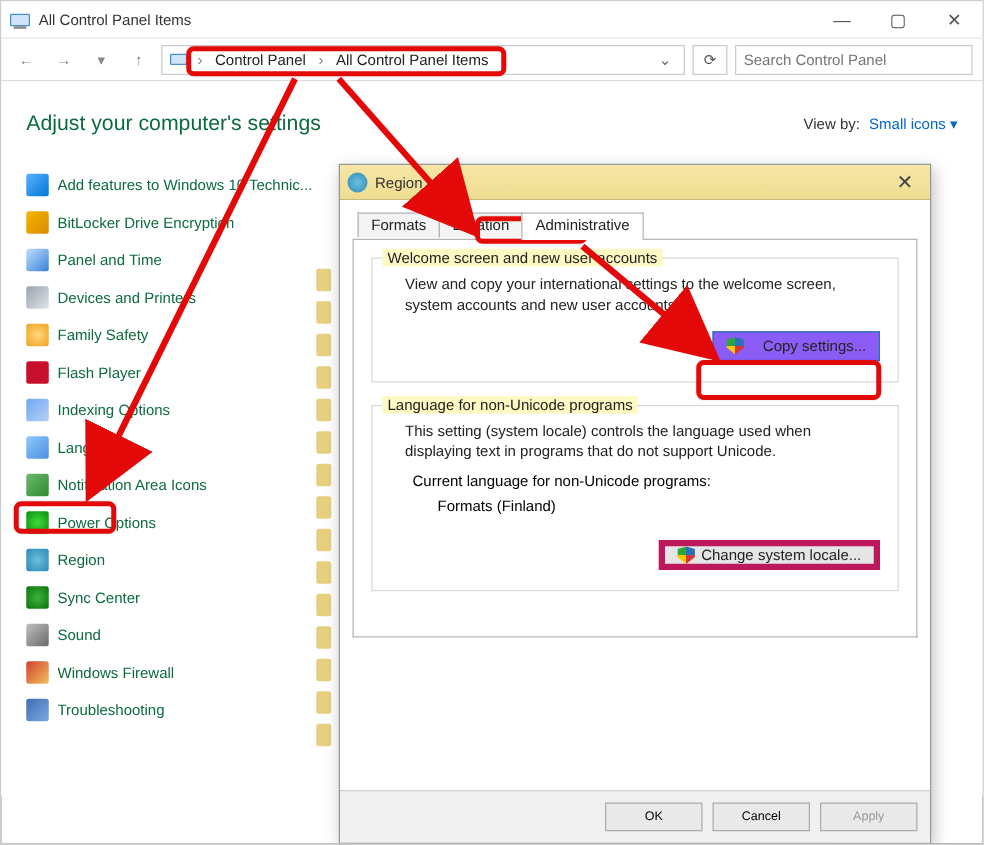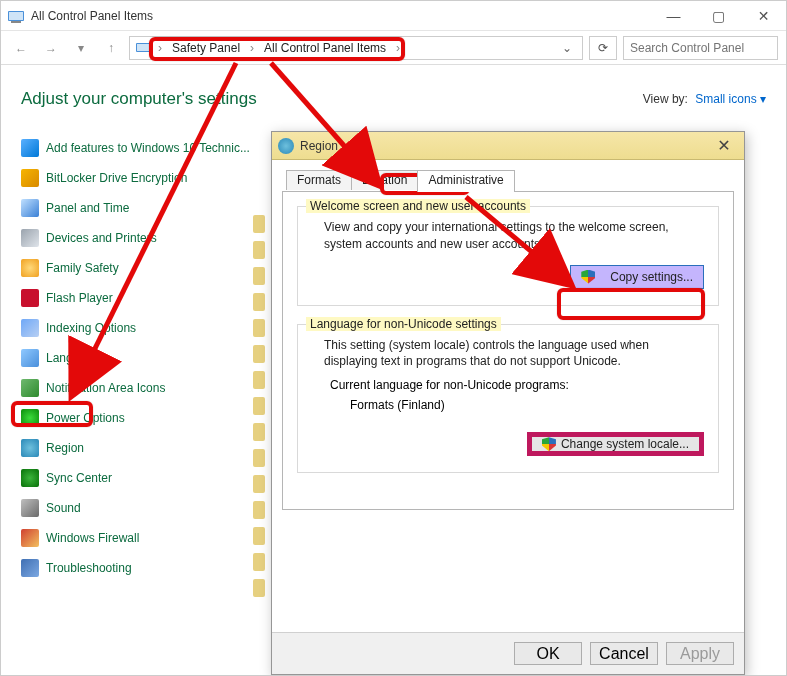--- a/index.html
+++ b/index.html
@@ -47,21 +47,21 @@
     padding: 0 4px;
     gap:2px;
     background:#fff;
     position: relative;
   }
   .bc-icon { width:18px; height:18px; margin-right:2px; display:flex; align-items:center; justify-content:center; }
   .bc-seg { padding: 2px 6px; color:#222; }
   .bc-sep { color:#888; padding:0 2px; }
   .bc-drop { margin-left:auto; color:#666; padding:0 6px; }
   .refreshbtn { width:28px; height:24px; border:1px solid #ccc; display:flex; align-items:center; justify-content:center; color:#555; }
-  .searchbox { width:155px; height:24px; border:1px solid #ccc; background:#fff; display:flex; align-items:center; }
+  .searchbox { width:190px; height:24px; border:1px solid #ccc; background:#fff; display:flex; align-items:center; }
   .searchbox input { border:none; width:100%; padding:0 6px; font-size:12px; color:#888; outline:none; background:transparent; }
 
   
   .content { padding: 14px 20px; position:relative; height: calc(100% - 64px); background:#fff; }
   .heading-row { display:flex; align-items:center; justify-content:space-between; margin: 10px 0 28px; }
   .heading { color:#0c6b3f; font-size:17px; }
   .viewby { color:#333; font-size:12px; }
   .viewby .link { color:#0066cc; margin-left:4px; }
   .viewby .link::after { content:" ▾"; color:#0066cc; }
 
@@ -140,35 +140,35 @@
   }
   .group .desc { font-size:12px; color:#222; padding-left:12px; line-height:1.4; }
   .btnrow { display:flex; justify-content:flex-end; margin-top:12px; }
   .btn {
     min-width:120px; height:24px;
     border:5px solid #be185d; background:#e5e5e5;
     font-size:12px; color:#222;
     display:flex; align-items:center; justify-content:center; gap:5px;
     padding:0 10px;
   }
-  .btn.primary { border:1px solid #2a6fbb; background:#c4b5fd;gap:15px; }
+  .btn.primary { border:1px solid #2a6fbb; background:#8b5cf6;gap:15px; }
   .shield { width:14px; height:14px; display:inline-block;
     background: conic-gradient(#2a6fbb 0 25%, #d93636 0 50%, #f6c800 0 75%, #2aa63a 0 100%);
     clip-path: polygon(50% 0,100% 15%,100% 60%,50% 100%,0 60%,0 15%);
   }
   .curlang { padding:8px 0 2px 18px; font-size:12px; }
   .curlang-val { padding:4px 0 8px 38px; font-size:12px; }
 
   .dlg-footer {
     height:42px; background:#f0f0f0;
     border-top:1px solid #d0d0d0;
     display:flex; align-items:center; justify-content:flex-end;
     gap:8px; padding:0 10px;
   }
-  .fbtn { width:68px; height:23px; border:1px solid #adadad; background:#e9e9e9; font-size:16px; display:flex; align-items:center; justify-content:center;text-align:center; }
+  .fbtn { width:78px; height:23px; border:1px solid #adadad; background:#e9e9e9; font-size:10px; display:flex; align-items:center; justify-content:center;text-align:center; }
   .fbtn.disabled { color:#9a9a9a; }
 
   
   .anno { position:absolute; pointer-events:none; }
   .redbox { border:4px solid #e30909; border-radius:6px; box-shadow:0 0 0 1px rgba(0,0,0,.05); }
   svg.arrows { position:absolute; left:0; top:0; pointer-events:none; }
 
   
   .darkstrip { position:absolute; left:0; bottom:0; height:38px; width:100%; background:#000; z-index:-1; }
   .darkstrip::after{content:"";position:absolute;right:0;bottom:0;width:120px;height:38px;background:radial-gradient(circle at 80% 80%, #3b2d10, #000);}
@@ -198,21 +198,21 @@
   <div class="navbtn">▾</div>
   <div class="navbtn">↑</div>
   <div class="breadcrumb">
     <span class="bc-icon">
       <svg width="16" height="16" viewBox="0 0 16 16">
           <rect x="1" y="3" width="14" height="9" rx="1" fill="#4a90d9"></rect>
           <rect x="2" y="4" width="12" height="7" fill="#cfe4f7"></rect>
         </svg>
     </span>
     <span class="bc-sep">›</span>
-    <span class="bc-seg">Safety Panel</span>
+    <span class="bc-seg">Control Panel</span>
     <span class="bc-sep">›</span>
     <span class="bc-seg">All Control Panel Items</span>
     <span class="bc-sep">›</span>
     <span class="bc-drop">⌄</span>
   </div>
   <div class="refreshbtn">⟳</div>
   <div class="searchbox">
     <input placeholder="Search Control Panel" style="">
   </div>
 </div>
@@ -329,21 +329,21 @@
         <div class="desc">View and copy your international settings to the welcome screen, system accounts and new user accounts.</div>
         <div class="btnrow">
           <div class="btn primary">
             <span class="shield"></span>
             <span>Copy settings...</span>
           </div>
         </div>
       </div>
 
       <div class="group">
-        <div class="group-title">Language for non-Unicode settings</div>
+        <div class="group-title">Language for non-Unicode programs</div>
         <div class="desc">This setting (system locale) controls the language used when displaying text in programs that do not support Unicode.</div>
         <div class="curlang">Current language for non-Unicode programs:</div>
         <div class="curlang-val">Formats (Finland)</div>
         <div class="btnrow">
           <div class="btn">
             <span class="shield"></span>
             <span>Change system locale...</span>
           </div>
         </div>
       </div>

